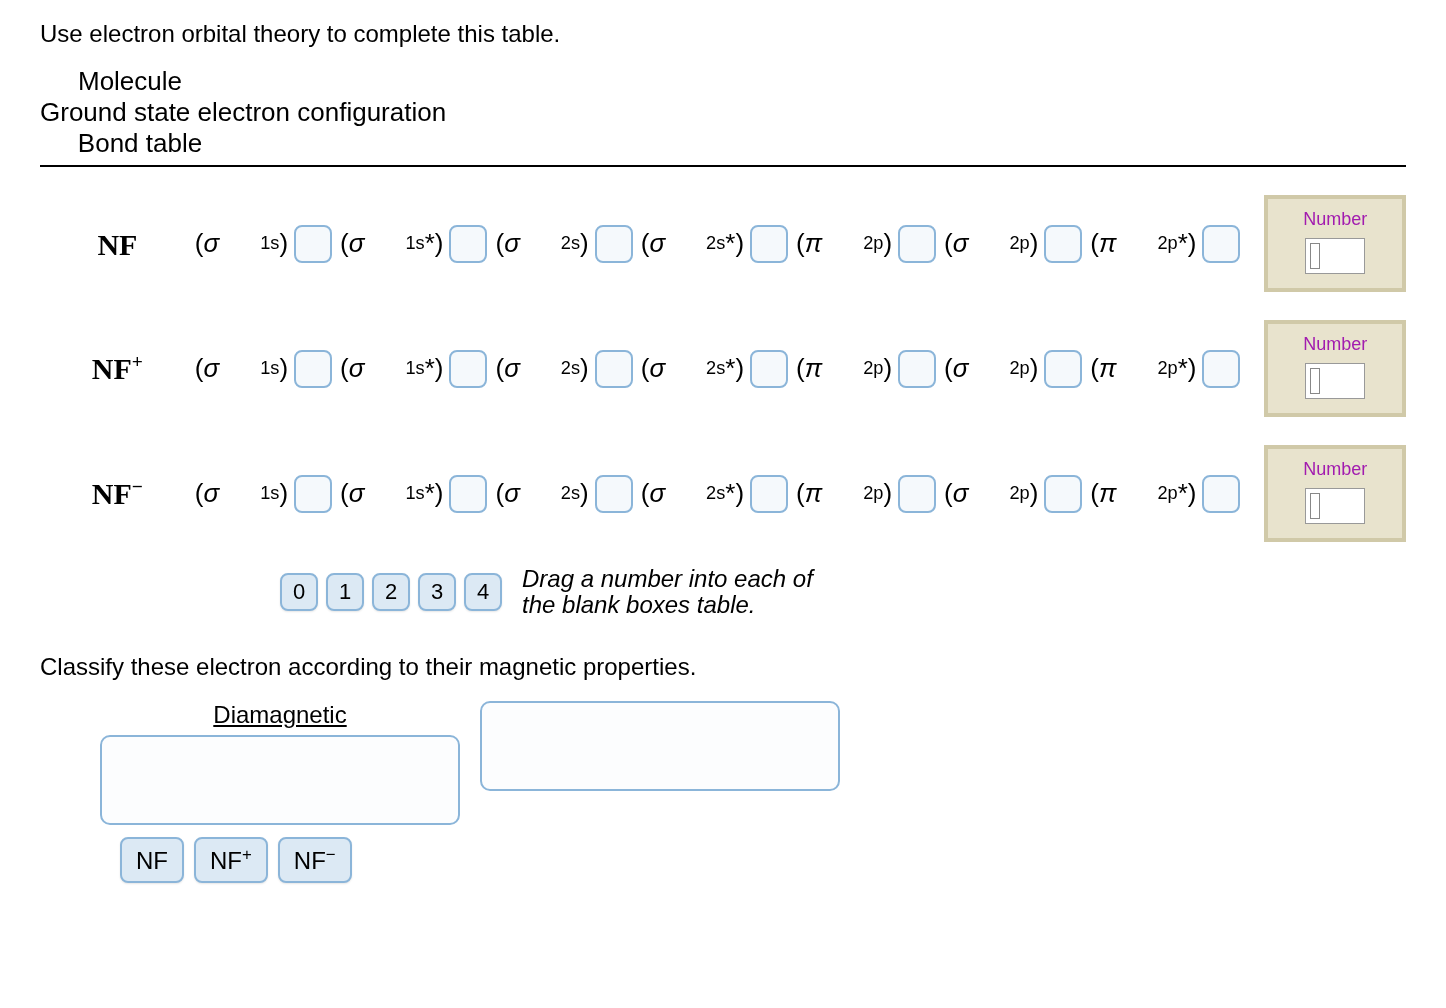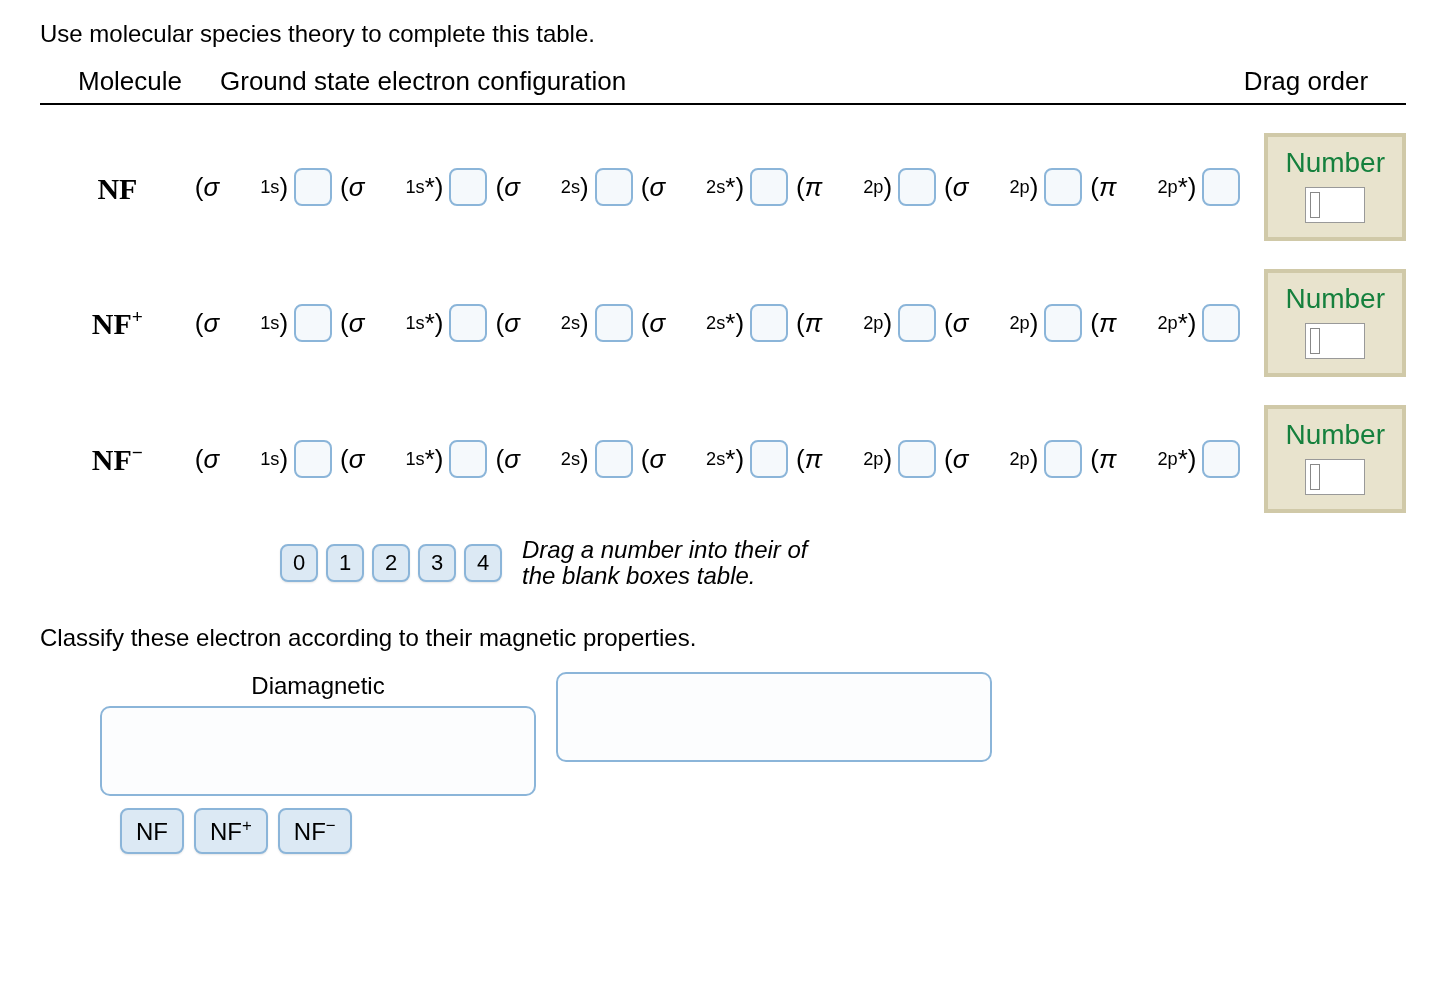--- a/index.html
+++ b/index.html
@@ -13,20 +13,21 @@
   }
   .instruction {
     margin-bottom: 18px;
     font-size: 24px;
   }
   .table-header {
     display: flex;
     border-bottom: 2px solid #000;
     padding-bottom: 6px;
     font-size: 26px;
+    flex-direction: column;
   }
   .col-molecule {
     width: 180px;
     text-align: center;
   }
   .col-config {
     flex: 1;
     text-align: left;
   }
   .col-bond {
@@ -75,23 +76,23 @@
   }
   .bond-box {
     width: 160px;
     border: 4px solid #d0c9a8;
     background: #e8e3cd;
     padding: 10px 10px 14px 10px;
     text-align: center;
     margin-left: 20px;
   }
   .bond-box-label {
-    font-size: 28px;
+    font-size: 18px;
     margin-bottom: 8px;
-    color: #15803d;
+    color: #a21caf;
   }
   .bond-input-wrap {
     display: flex;
     align-items: center;
     justify-content: flex-start;
     background: #fff;
     border: 1px solid #999;
     width: 60px;
     height: 36px;
     margin: 0 auto;
@@ -137,21 +138,22 @@
     margin-top: 34px;
     font-size: 24px;
   }
   .classify-row {
     display: flex;
     gap: 20px;
     margin-top: 20px;
     margin-left: 60px;
   }
   .classify-col {
-    width: 436px;
+    width: 360px;
+    text-decoration: underline;
   }
   .classify-header {
     text-align: center;
     font-size: 24px;
     margin-bottom: 6px;
   }
   .drop-zone {
     height: 90px;
     border: 2px solid #8bb5d9;
     border-radius: 10px;
@@ -171,26 +173,26 @@
     padding: 6px 14px;
     font-size: 24px;
     font-family: Arial, sans-serif;
     cursor: grab;
     box-shadow: 0 1px 2px rgba(0,0,0,0.1);
   }
 </style>
 </head>
 <body>
 
-<div class="instruction">Use molecular species theory to complete this table.</div>
+<div class="instruction">Use electron orbital theory to complete this table.</div>
 
 <div class="table-header">
   <div class="col-molecule">Molecule</div>
   <div class="col-config">Ground state electron configuration</div>
-  <div class="col-bond">Drag order</div>
+  <div class="col-bond">Bond table</div>
 </div>
 
 <div class="row">
   <div class="mol-label"><span>NF</span><sup></sup></div>
   <div class="config">
     <span class="orb">(<span class="italic">σ</span><sub>1s</sub>)</span>
       <span class="blank-box"></span>
     <span class="orb">(<span class="italic">σ</span><sub>1s</sub>*)</span>
       <span class="blank-box"></span>
     <span class="orb">(<span class="italic">σ</span><sub>2s</sub>)</span>
@@ -266,21 +268,21 @@
 
 <div class="number-bank">
   <div class="chips">
     <div class="chip">0</div>
     <div class="chip">1</div>
     <div class="chip">2</div>
     <div class="chip">3</div>
     <div class="chip">4</div>
   </div>
   <div class="bank-hint">
-    <div>Drag a number into their of</div>
+    <div>Drag a number into each of</div>
     <div>the blank boxes table.</div>
   </div>
 </div>
 
 <div class="classify-instruction">Classify these electron according to their magnetic properties.</div>
 
 <div class="classify-row">
   <div class="classify-col">
     <div class="classify-header">Diamagnetic</div>
     <div class="drop-zone"></div>

